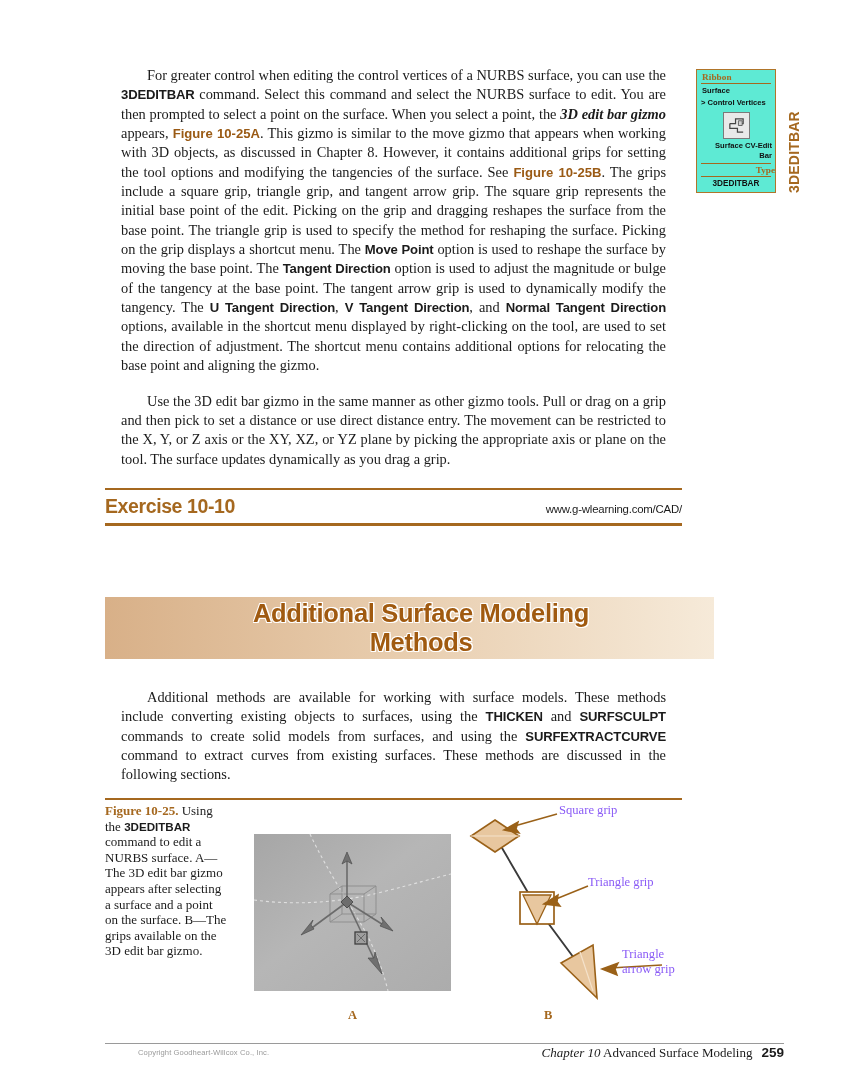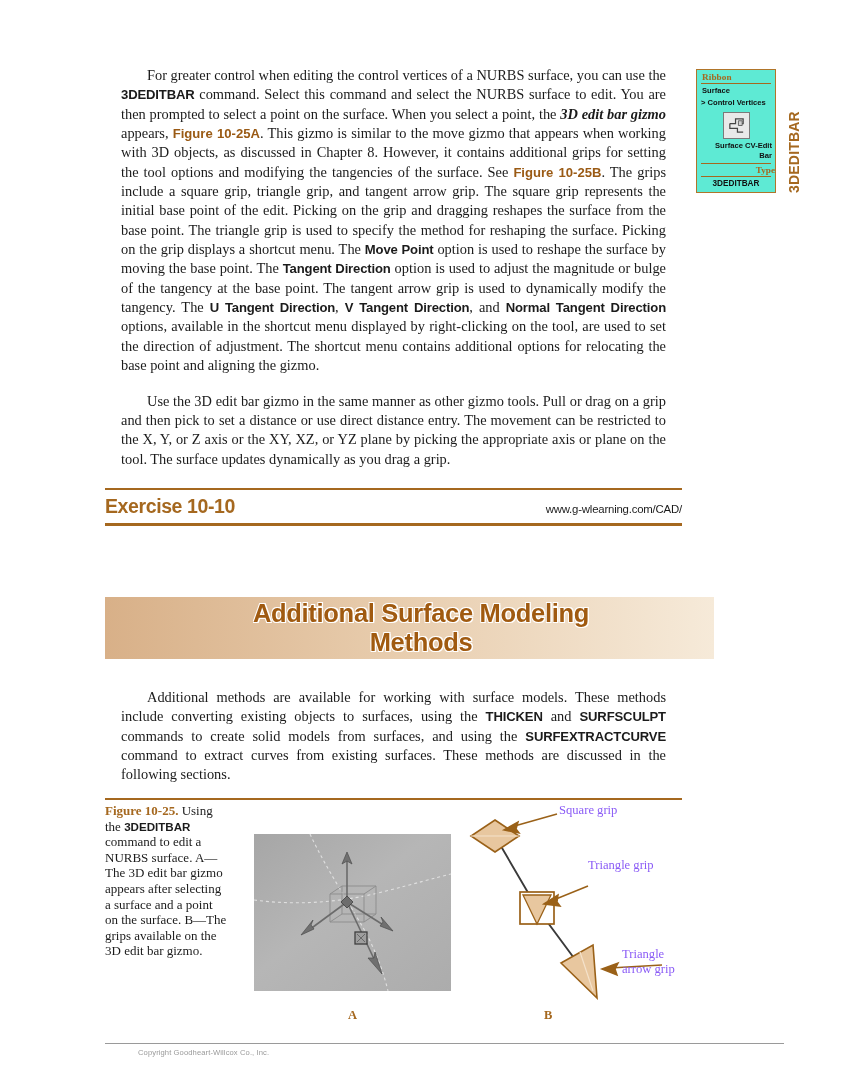--- a/index.html
+++ b/index.html
@@ -276,26 +276,30 @@
       <g stroke="#9a6118" stroke-width="1.5" fill="#9a6118">
         <path d="M95 14 L49 27" fill="none"></path>
         <path d="M42 30 L56 22 L54 29 L57 33 Z"></path>
         <path d="M126 86 L89 101" fill="none"></path>
         <path d="M82 104 L96 95 L95 102 L98 106 Z"></path>
         <path d="M200 165 L148 168" fill="none"></path>
         <path d="M140 169 L156 163 L153 169 L155 175 Z"></path>
       </g>
     </svg>
     <div class="callout" style="left:97px;top:3px;">Square grip</div>
-    <div class="callout" style="left:126px;top:58px;">Triangle grip</div>
+    <div class="callout" style="left:126px;top:75px;">Triangle grip</div>
     <div class="callout" style="left:160px;top:147px;">
       <span>Triangle</span><br>
       <span>arrow grip</span>
     </div>
   </div>
 
   <div class="ab-label" style="left:348px;top:1008px;">A</div>
   <div class="ab-label" style="left:544px;top:1008px;">B</div>
 
   <div class="foot-rule"></div>
   <div class="foot-left">Copyright Goodheart-Willcox Co., Inc.</div>
+  <div class="foot-right">
+    <span class="ch">Chapter 10</span>
+    <span>Advanced Surface Modeling</span><span class="pg">259</span>
+  </div>
 
 </div>
 
 </body></html>

